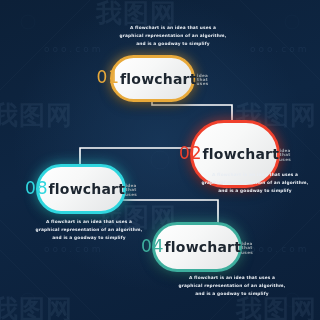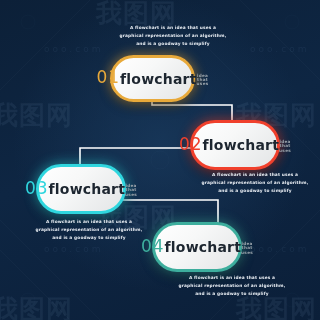--- a/index.html
+++ b/index.html
@@ -149,33 +149,33 @@
   <div class="card" id="c1" style="left:110px;top:55px;width:85px;height:47px;border:3.2px solid #e8a93a;
               box-shadow:0 0 11px 2px rgba(232,169,58,.45), 0 5px 12px rgba(0,0,0,.40);">
     <span class="num" style="color:#e8a93a;">01</span>
     <span class="title">flowchart</span>
     <span class="sub">idea that uses</span>
   </div>
   <div class="copy c-center" style="left:118px;top:24px;width:110px;">A flowchart is an idea that uses a
 graphical representation of an algorithm,
 and is a goodway to simplify</div>
 
-  <div class="card" id="c2" style="left:190px;top:120px;width:90px;height:50px;border:3.2px solid #f0402c;
+  <div class="card" id="c2" style="left:190px;top:120px;width:90px;height:68px;border:3.2px solid #f0402c;
               box-shadow:0 0 11px 2px rgba(240,64,44,.45), 0 5px 12px rgba(0,0,0,.40);">
     <span class="num" style="color:#f0402c;">02</span>
     <span class="title">flowchart</span>
     <span class="sub">idea that uses</span>
   </div>
   <div class="copy c-center" style="left:200px;top:171px;width:110px;">A flowchart is an idea that uses a
 graphical representation of an algorithm,
 and is a goodway to simplify</div>
 
   <div class="card" id="c3" style="left:36px;top:164px;width:90px;height:50px;border:3.2px solid #2fd6de;
               box-shadow:0 0 12px 2px rgba(47,214,222,.45), 0 5px 12px rgba(0,0,0,.40);">
-    <span class="num" style="color:#2fd6de;">03</span>
+    <span class="num" style="color:#2fd6de;">08</span>
     <span class="title">flowchart</span>
     <span class="sub">idea that uses</span>
   </div>
   <div class="copy c-center" style="left:34px;top:218px;width:110px;">A flowchart is an idea that uses a
 graphical representation of an algorithm,
 and is a goodway to simplify</div>
 
   <div class="card" id="c4" style="left:152px;top:222px;width:90px;height:50px;border:3.2px solid #3dae9d;
               box-shadow:0 0 12px 2px rgba(61,174,157,.45), 0 5px 12px rgba(0,0,0,.40);">
     <span class="num" style="color:#3dae9d;">04</span>

